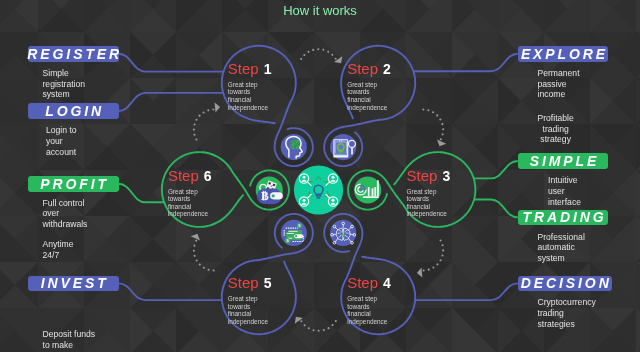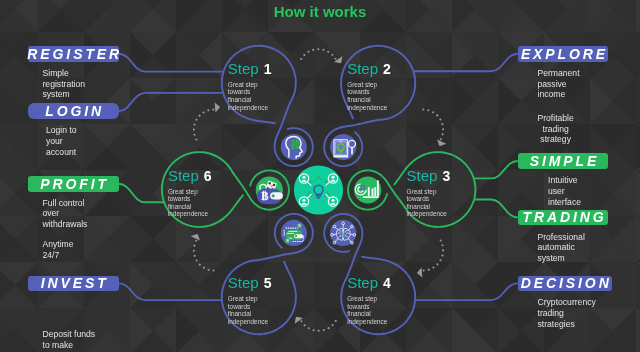--- a/index.html
+++ b/index.html
@@ -2,28 +2,28 @@
 <html><head>
 <meta charset="utf-8">
 <style>
   html,body{margin:0;padding:0;background:#2d2d2d;}
   body{width:640px;height:352px;overflow:hidden;
        font-family:"Liberation Sans",sans-serif;
        -webkit-font-smoothing:antialiased;}
   #stage{position:relative;width:640px;height:352px;overflow:hidden;}
   svg{position:absolute;left:0;top:0;}
   #stage > div{position:absolute;}
-  .title-text{font-size:15px;color:#22c55e;font-weight:700;}
+  .title-text{font-size:13px;color:#86efac;font-weight:400;}
   .btn{border-radius:3px;display:flex;align-items:center;justify-content:center;}
   .btnlbl{font-size:14px;color:#ffffff;letter-spacing:2.9px;font-weight:700;
           text-indent:2.9px;line-height:1;font-style:italic;}
   .para{font-size:8.6px;color:#e3e3e3;line-height:10.65px;white-space:nowrap;}
   .stepbox{white-space:nowrap;}
   .stephead{line-height:1;}
-  .stepw{font-size:15px;color:#14b8a6;font-weight:400;}
+  .stepw{font-size:15px;color:#ef4444;font-weight:400;}
   .stepn{font-size:14px;color:#ffffff;font-weight:700;margin-left:5px;}
   .steppara{font-size:6.4px;color:#d2d2d2;line-height:7.6px;margin-top:4px;}
 </style>
 </head>
 <body>
 
 <div id="stage">
   <svg id="bg" width="640" height="352" viewBox="0 0 640 352">
       <rect x="0" y="0" width="640" height="352" fill="#2f2f2f"></rect>
       <polygon points="-54,-60 -8,-60 -31,-37" fill="#303030"></polygon>
@@ -1030,21 +1030,21 @@
     </svg>
 <div class="title-text" style="left:0;top:3px;width:640px;text-align:center;">How it works</div>
     <div class="btn" style="left:28px;top:46px;width:90.5px;height:15.6px;background:#5560b8;">
       <span class="btnlbl">REGISTER</span>
     </div>
     <div class="para" style="left:42.5px;top:68px;">
       <div>Simple</div>
       <div>registration</div>
       <div>system</div>
     </div>
-    <div class="btn" style="left:28px;top:103.2px;width:90.5px;height:15.6px;background:#5560b8;border-radius:6px;">
+    <div class="btn" style="left:28px;top:103.2px;width:90.5px;height:15.6px;background:#5560b8;">
       <span class="btnlbl">LOGIN</span>
     </div>
     <div class="para" style="left:46px;top:125.2px;">
       <div>Login to</div>
       <div>your</div>
       <div>account</div>
     </div>
     <div class="btn" style="left:28px;top:176px;width:90.5px;height:15.6px;background:#2ab85f;">
       <span class="btnlbl">PROFIT</span>
     </div>

